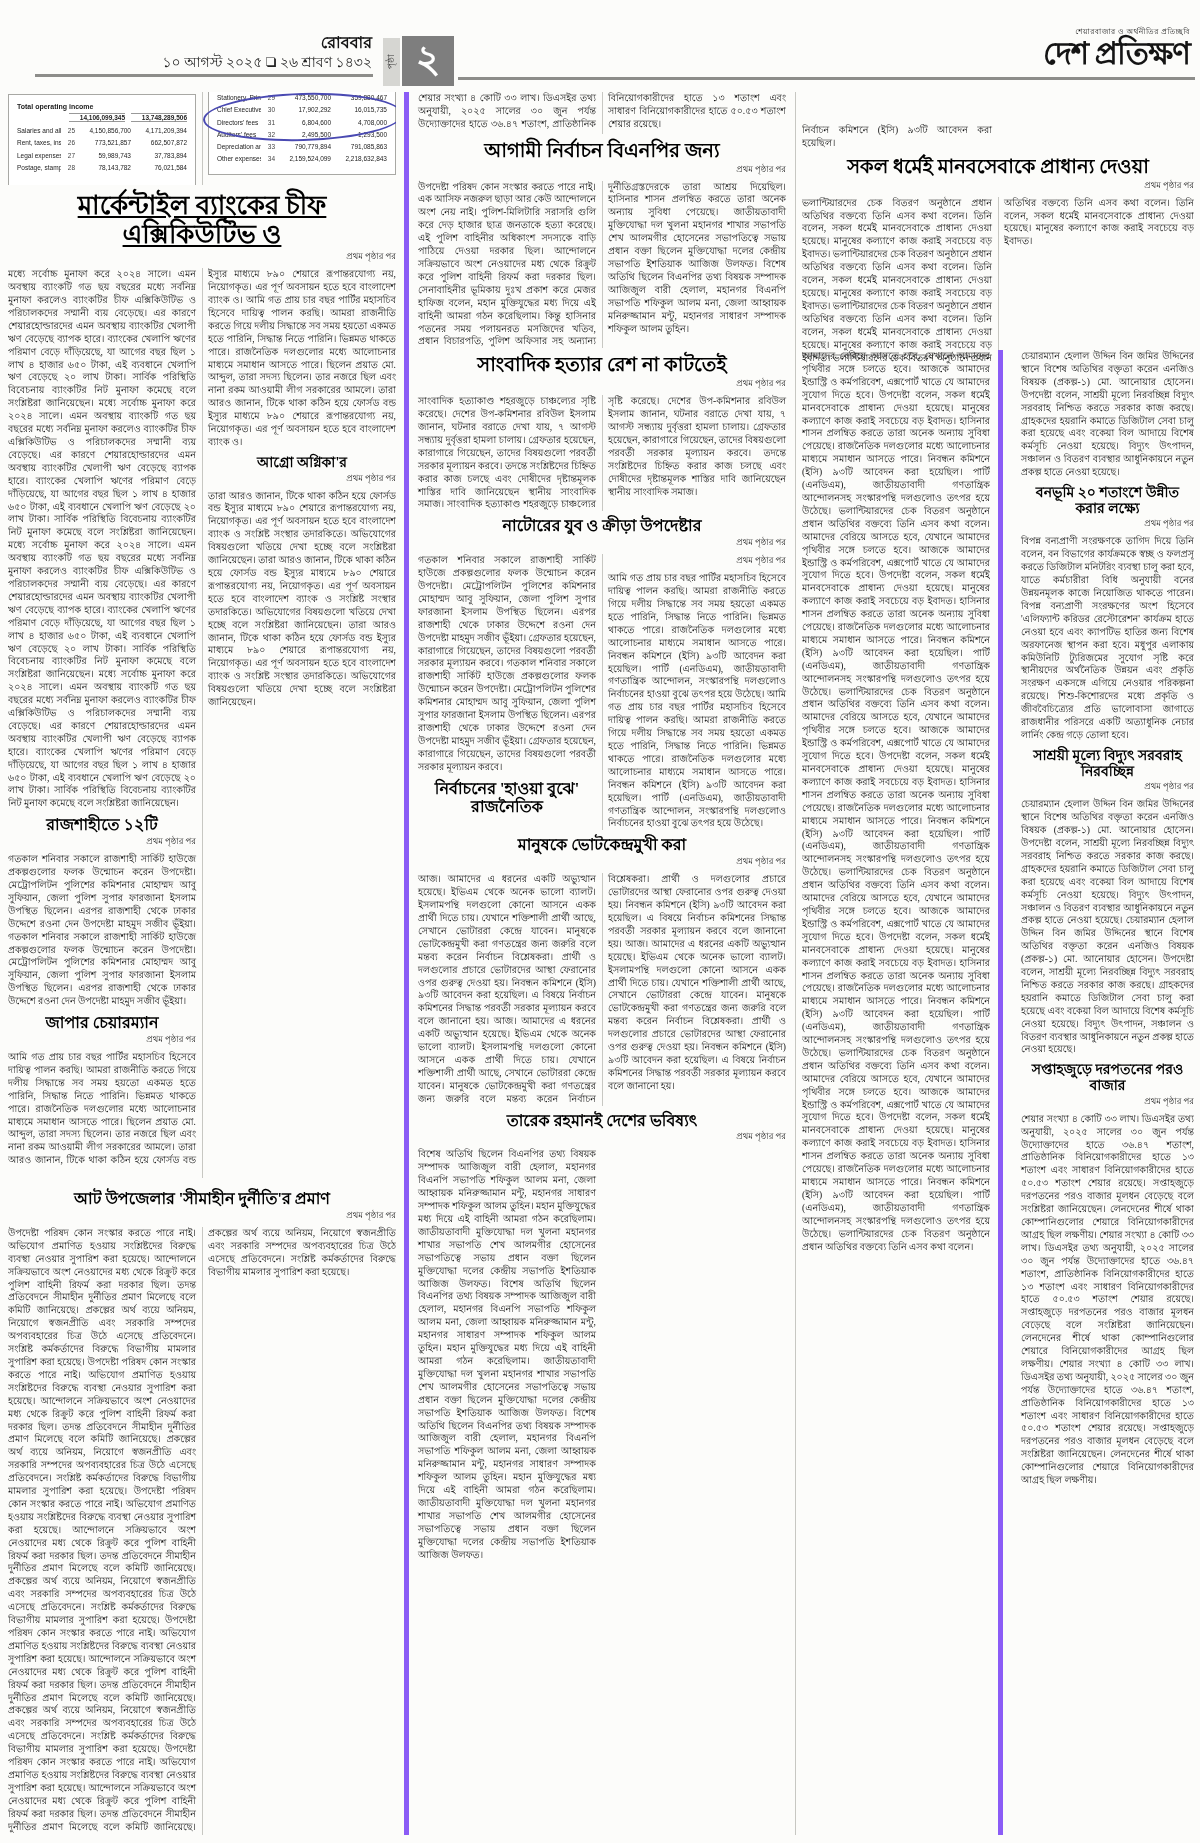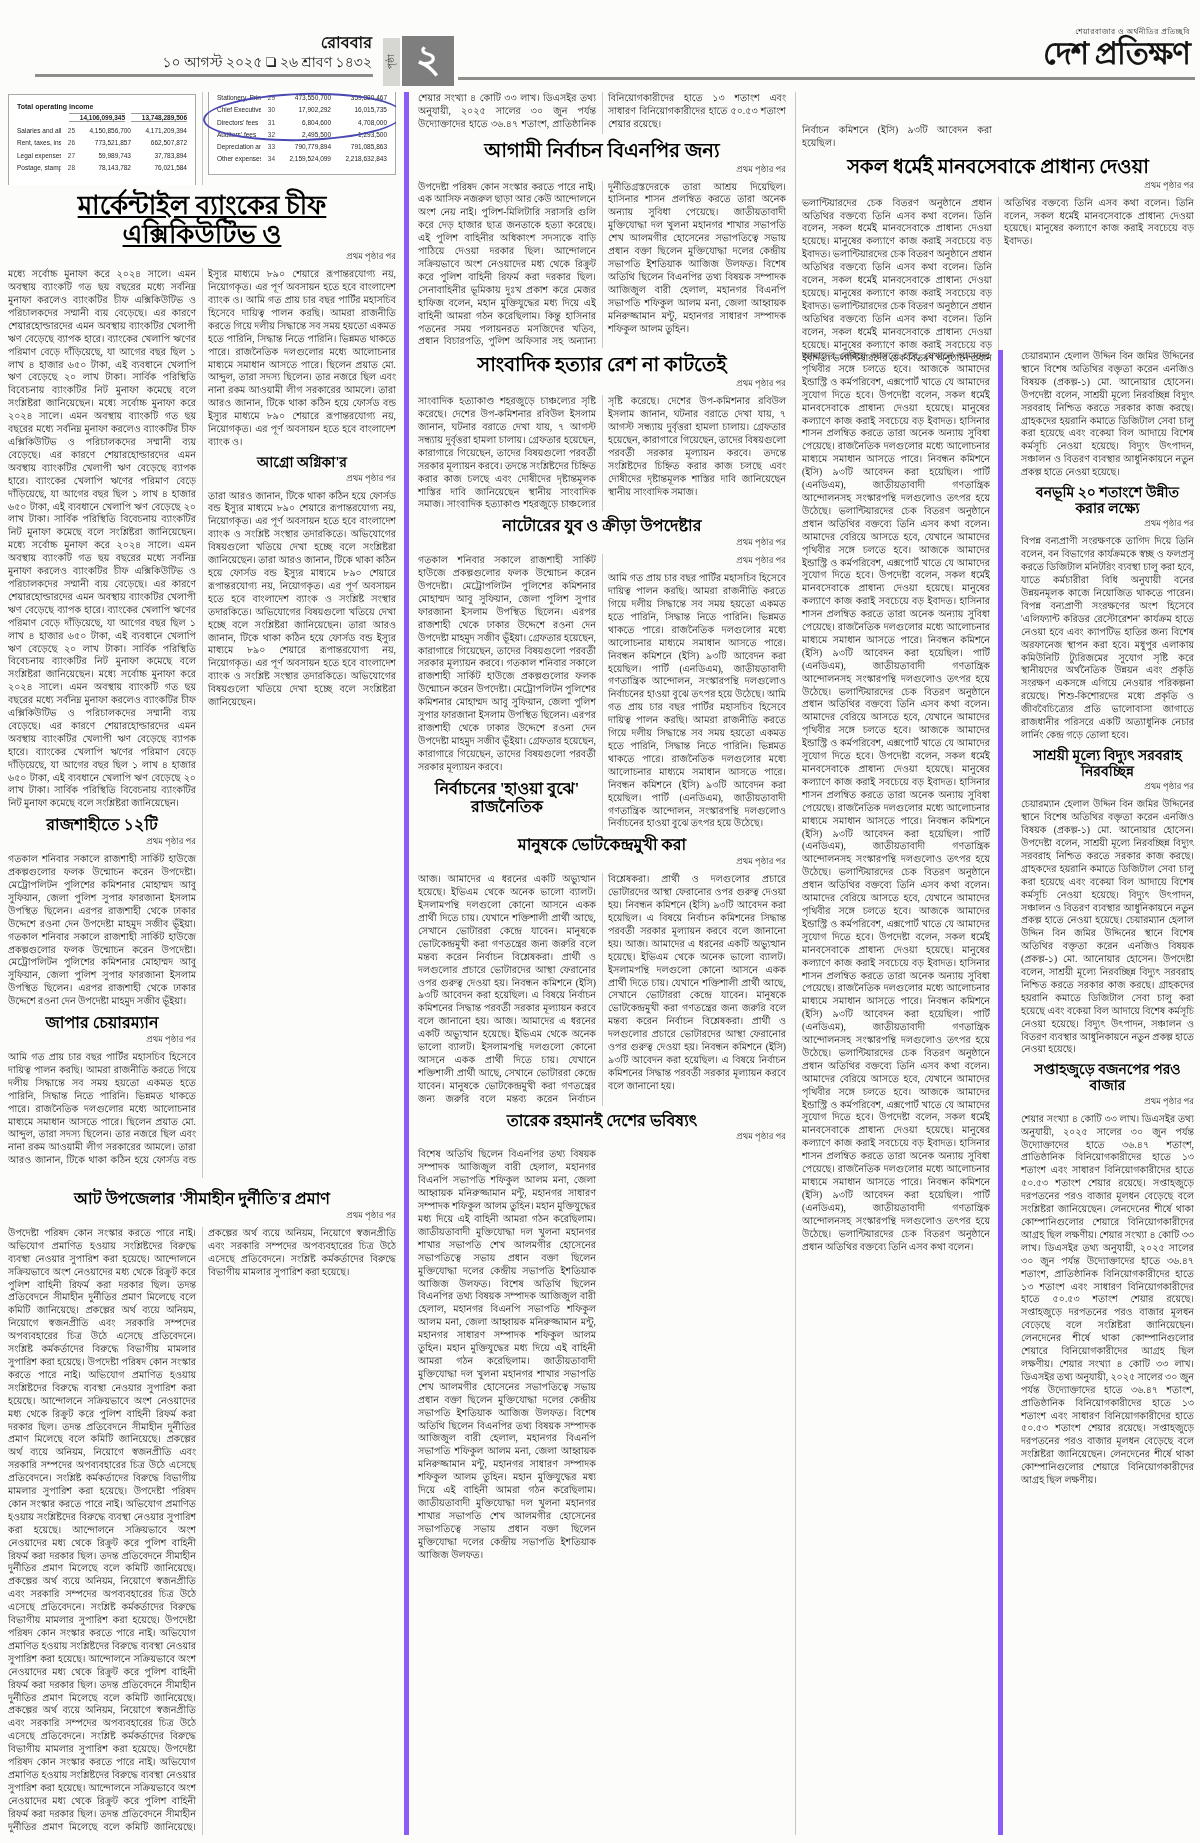--- a/index.html
+++ b/index.html
@@ -192,18 +192,18 @@
   </div>
 
   <div class="stack vrule-l" style="left:998px;top:350px;width:196px;height:1485px;padding-left:18px;">
     <p class="body">চেয়ারম্যান হেলাল উদ্দিন বিন জমির উদ্দিনের স্থানে বিশেষ অতিথির বক্তৃতা করেন এনজিও বিষয়ক (প্রকল্প-১) মো. আনোয়ার হোসেন। উপদেষ্টা বলেন, সাশ্রয়ী মূল্যে নিরবচ্ছিন্ন বিদ্যুৎ সরবরাহ নিশ্চিত করতে সরকার কাজ করছে। গ্রাহকদের হয়রানি কমাতে ডিজিটাল সেবা চালু করা হয়েছে এবং বকেয়া বিল আদায়ে বিশেষ কর্মসূচি নেওয়া হয়েছে। বিদ্যুৎ উৎপাদন, সঞ্চালন ও বিতরণ ব্যবস্থার আধুনিকায়নে নতুন প্রকল্প হাতে নেওয়া হয়েছে।</p>
     <h2 class="hl hl-sm">বনভূমি ২০ শতাংশে উন্নীত করার লক্ষ্যে</h2>
     <div class="kicker">প্রথম পৃষ্ঠার পর</div>
     <p class="body">বিপন্ন বন্যপ্রাণী সংরক্ষণকে তাগিদ দিয়ে তিনি বলেন, বন বিভাগের কার্যক্রমকে স্বচ্ছ ও ফলপ্রসূ করতে ডিজিটাল মনিটরিং ব্যবস্থা চালু করা হবে, যাতে কর্মচারীরা বিধি অনুযায়ী বনের উন্নয়নমূলক কাজে নিয়োজিত থাকতে পারেন। বিপন্ন বন্যপ্রাণী সংরক্ষণের অংশ হিসেবে 'এলিফ্যান্ট করিডর রেস্টোরেশন' কার্যক্রম হাতে নেওয়া হবে এবং ক্যাপটিভ হাতির জন্য বিশেষ অরফানেজ স্থাপন করা হবে। মধুপুর এলাকায় কমিউনিটি ট্যুরিজমের সুযোগ সৃষ্টি করে স্থানীয়দের অর্থনৈতিক উন্নয়ন এবং প্রকৃতি সংরক্ষণ একসঙ্গে এগিয়ে নেওয়ার পরিকল্পনা রয়েছে। শিশু-কিশোরদের মধ্যে প্রকৃতি ও জীববৈচিত্র্যের প্রতি ভালোবাসা জাগাতে রাজধানীর পরিসরে একটি অত্যাধুনিক নেচার লার্নিং কেন্দ্র গড়ে তোলা হবে।</p>
     <h2 class="hl hl-sm">সাশ্রয়ী মূল্যে বিদ্যুৎ সরবরাহ নিরবচ্ছিন্ন</h2>
     <div class="kicker">প্রথম পৃষ্ঠার পর</div>
     <p class="body">চেয়ারম্যান হেলাল উদ্দিন বিন জমির উদ্দিনের স্থানে বিশেষ অতিথির বক্তৃতা করেন এনজিও বিষয়ক (প্রকল্প-১) মো. আনোয়ার হোসেন। উপদেষ্টা বলেন, সাশ্রয়ী মূল্যে নিরবচ্ছিন্ন বিদ্যুৎ সরবরাহ নিশ্চিত করতে সরকার কাজ করছে। গ্রাহকদের হয়রানি কমাতে ডিজিটাল সেবা চালু করা হয়েছে এবং বকেয়া বিল আদায়ে বিশেষ কর্মসূচি নেওয়া হয়েছে। বিদ্যুৎ উৎপাদন, সঞ্চালন ও বিতরণ ব্যবস্থার আধুনিকায়নে নতুন প্রকল্প হাতে নেওয়া হয়েছে। চেয়ারম্যান হেলাল উদ্দিন বিন জমির উদ্দিনের স্থানে বিশেষ অতিথির বক্তৃতা করেন এনজিও বিষয়ক (প্রকল্প-১) মো. আনোয়ার হোসেন। উপদেষ্টা বলেন, সাশ্রয়ী মূল্যে নিরবচ্ছিন্ন বিদ্যুৎ সরবরাহ নিশ্চিত করতে সরকার কাজ করছে। গ্রাহকদের হয়রানি কমাতে ডিজিটাল সেবা চালু করা হয়েছে এবং বকেয়া বিল আদায়ে বিশেষ কর্মসূচি নেওয়া হয়েছে। বিদ্যুৎ উৎপাদন, সঞ্চালন ও বিতরণ ব্যবস্থার আধুনিকায়নে নতুন প্রকল্প হাতে নেওয়া হয়েছে।</p>
-    <h2 class="hl hl-sm">সপ্তাহজুড়ে বজনপের পরও বাজার</h2>
+    <h2 class="hl hl-sm">সপ্তাহজুড়ে দরপতনের পরও বাজার</h2>
     <div class="kicker">প্রথম পৃষ্ঠার পর</div>
     <p class="body">শেয়ার সংখ্যা ৪ কোটি ৩৩ লাখ। ডিএসইর তথ্য অনুযায়ী, ২০২৫ সালের ৩০ জুন পর্যন্ত উদ্যোক্তাদের হাতে ৩৬.৪৭ শতাংশ, প্রাতিষ্ঠানিক বিনিয়োগকারীদের হাতে ১৩ শতাংশ এবং সাধারণ বিনিয়োগকারীদের হাতে ৫০.৫৩ শতাংশ শেয়ার রয়েছে। সপ্তাহজুড়ে দরপতনের পরও বাজার মূলধন বেড়েছে বলে সংশ্লিষ্টরা জানিয়েছেন। লেনদেনের শীর্ষে থাকা কোম্পানিগুলোর শেয়ারে বিনিয়োগকারীদের আগ্রহ ছিল লক্ষণীয়। শেয়ার সংখ্যা ৪ কোটি ৩৩ লাখ। ডিএসইর তথ্য অনুযায়ী, ২০২৫ সালের ৩০ জুন পর্যন্ত উদ্যোক্তাদের হাতে ৩৬.৪৭ শতাংশ, প্রাতিষ্ঠানিক বিনিয়োগকারীদের হাতে ১৩ শতাংশ এবং সাধারণ বিনিয়োগকারীদের হাতে ৫০.৫৩ শতাংশ শেয়ার রয়েছে। সপ্তাহজুড়ে দরপতনের পরও বাজার মূলধন বেড়েছে বলে সংশ্লিষ্টরা জানিয়েছেন। লেনদেনের শীর্ষে থাকা কোম্পানিগুলোর শেয়ারে বিনিয়োগকারীদের আগ্রহ ছিল লক্ষণীয়। শেয়ার সংখ্যা ৪ কোটি ৩৩ লাখ। ডিএসইর তথ্য অনুযায়ী, ২০২৫ সালের ৩০ জুন পর্যন্ত উদ্যোক্তাদের হাতে ৩৬.৪৭ শতাংশ, প্রাতিষ্ঠানিক বিনিয়োগকারীদের হাতে ১৩ শতাংশ এবং সাধারণ বিনিয়োগকারীদের হাতে ৫০.৫৩ শতাংশ শেয়ার রয়েছে। সপ্তাহজুড়ে দরপতনের পরও বাজার মূলধন বেড়েছে বলে সংশ্লিষ্টরা জানিয়েছেন। লেনদেনের শীর্ষে থাকা কোম্পানিগুলোর শেয়ারে বিনিয়োগকারীদের আগ্রহ ছিল লক্ষণীয়।</p>
   </div>
 
 </div>
 
 </body></html>

